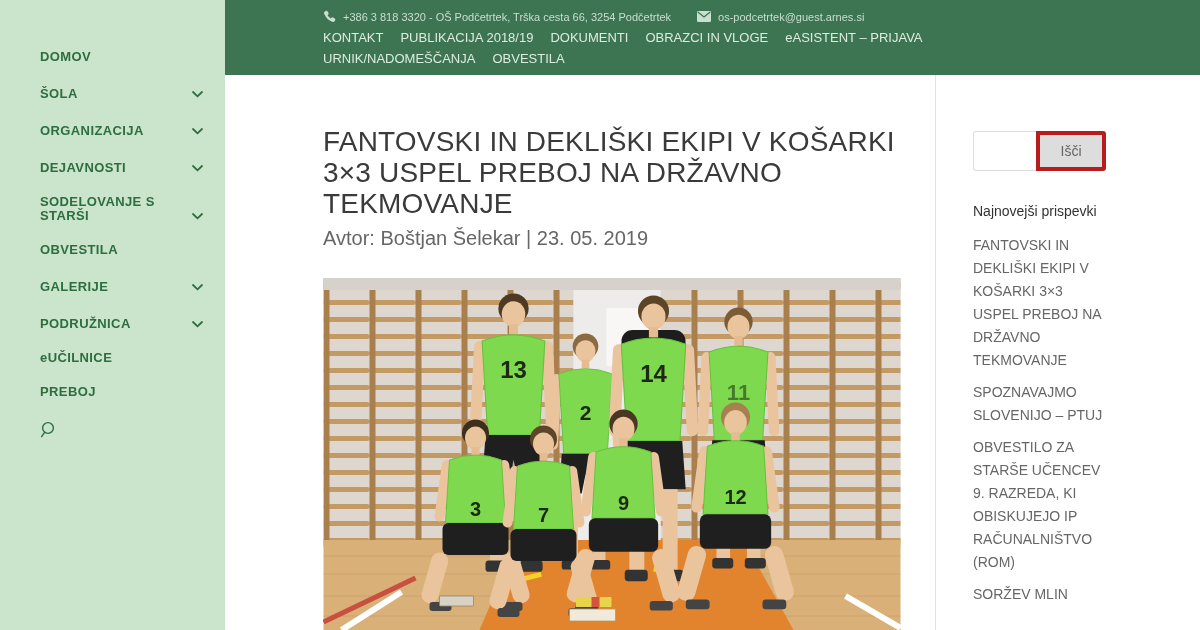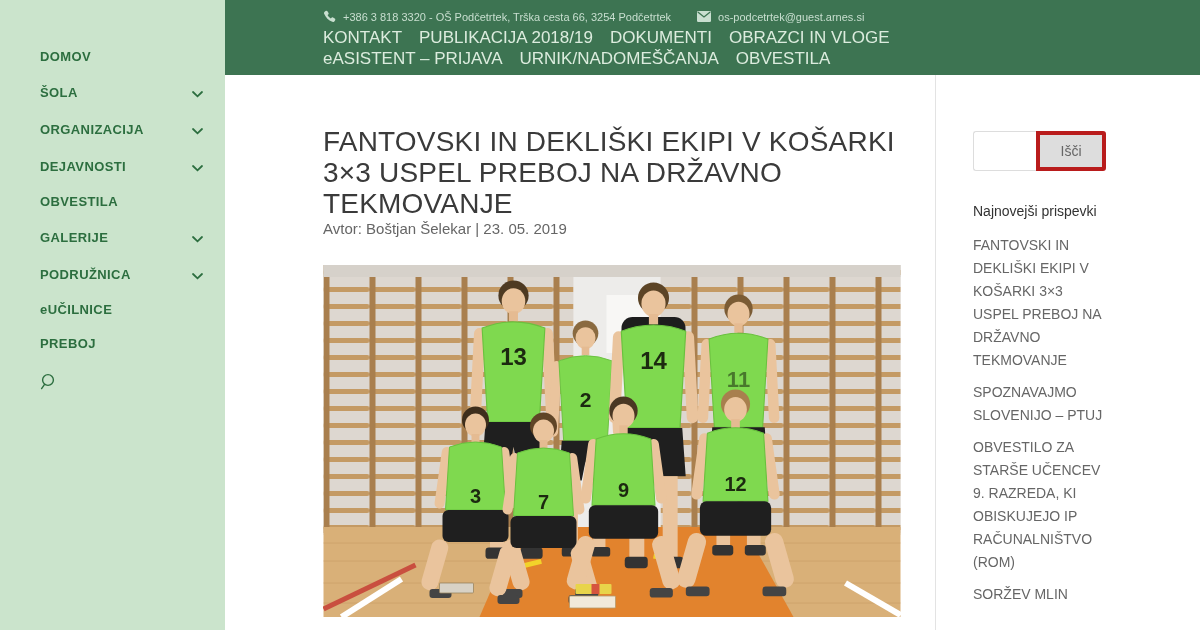--- a/index.html
+++ b/index.html
@@ -8,51 +8,51 @@
     width:1200px; height:630px; overflow:hidden; position:relative;
     background:#fff; font-family:"Liberation Sans", sans-serif;
   }
 
   
   .sidebar {
     position:absolute; left:0; top:0; width:225px; height:630px;
     background:#cbe4cc; padding:50px 22px 0 40px;
   }
   .menu-item {
-    display:flex; justify-content:space-between; align-items:center;
+    display:flex; justify-content:space-between; align-items:flex-end;
     width:163px; margin-bottom:20px; cursor:pointer;
     color:#2c6e3f; font-size:13px; font-weight:700; letter-spacing:.4px; line-height:14px;
   }
   .menu-item .chev { flex:0 0 auto; margin-top:3px; margin-left:8px; }
   .sidebar-search { margin-top:22px; cursor:pointer; }
 
   
   .topbar {
     position:absolute; left:225px; top:0; width:975px; height:75px;
     background:#3d7452; padding:9px 0 0 98px; overflow:hidden;
   }
   .contact-row {
     display:flex; align-items:center; height:15px;
     color:#c9dfd0; font-size:11px;
   }
   .contact-row .ico { margin-right:7px; display:inline-flex; }
   .contact-row .mail-group { margin-left:26px; display:inline-flex; align-items:flex-start; }
   .topnav {
     display:flex; flex-wrap:wrap; width:760px; column-gap:17px; row-gap:7px;
-    margin-top:7px; font-size:17px; line-height:14px; color:#dcecde;
+    margin-top:7px; font-size:13px; line-height:14px; color:#dcecde;
   }
   .topnav span { cursor:pointer; white-space:nowrap; }
 
   
   .article { position:absolute; left:323px; top:126px; width:578px; }
   .post-title {
     margin:0; font-size:28px; line-height:31px; font-weight:400;
     color:#3a3a3a; letter-spacing:.2px;
   }
-  .post-meta { margin:1px 0 0; font-size:15px; color:#666; }
+  .post-meta { margin:8px 0 0; font-size:20px; color:#666; }
   .post-photo { margin:28px 0 0; padding:0; width:578px; height:452px; overflow:hidden; }
 
   
   .divider { position:absolute; left:935px; top:75px; width:1px; height:555px; background:#e3e3e3; }
   .rightbar { position:absolute; left:973px; top:131px; width:134px; }
   .searchform { display:flex; height:40px; width:133px; }
   .searchform input {
     width:63px; height:40px; border:1px solid #ddd; border-right:none;
     border-radius:3px 0 0 3px; padding:0 8px; font-size:14px; color:#666;
     font-family:"Liberation Sans", sans-serif; outline:none;
@@ -85,20 +85,26 @@
           </svg></span>
     </div>
     <div class="menu-item">
       <span>ORGANIZACIJA</span>
       <span class="chev"><svg width="11" height="7" viewBox="0 0 11 7">
             <polyline points="1,1 5.5,5.3 10,1" fill="none" stroke="#2c6e3f" stroke-width="1.8" stroke-linecap="round"></polyline>
           </svg></span>
     </div>
     <div class="menu-item">
       <span>DEJAVNOSTI</span>
+      <span class="chev"><svg width="11" height="7" viewBox="0 0 11 7">
+            <polyline points="1,1 5.5,5.3 10,1" fill="none" stroke="#2c6e3f" stroke-width="1.8" stroke-linecap="round"></polyline>
+          </svg></span>
+    </div>
+    <div class="menu-item">
+      <span>SODELOVANJE S STARŠI</span>
       <span class="chev"><svg width="11" height="7" viewBox="0 0 11 7">
             <polyline points="1,1 5.5,5.3 10,1" fill="none" stroke="#2c6e3f" stroke-width="1.8" stroke-linecap="round"></polyline>
           </svg></span>
     </div>
     <div class="menu-item">
       <span>OBVESTILA</span>
     </div>
     <div class="menu-item">
       <span>GALERIJE</span>
       <span class="chev"><svg width="11" height="7" viewBox="0 0 11 7">

